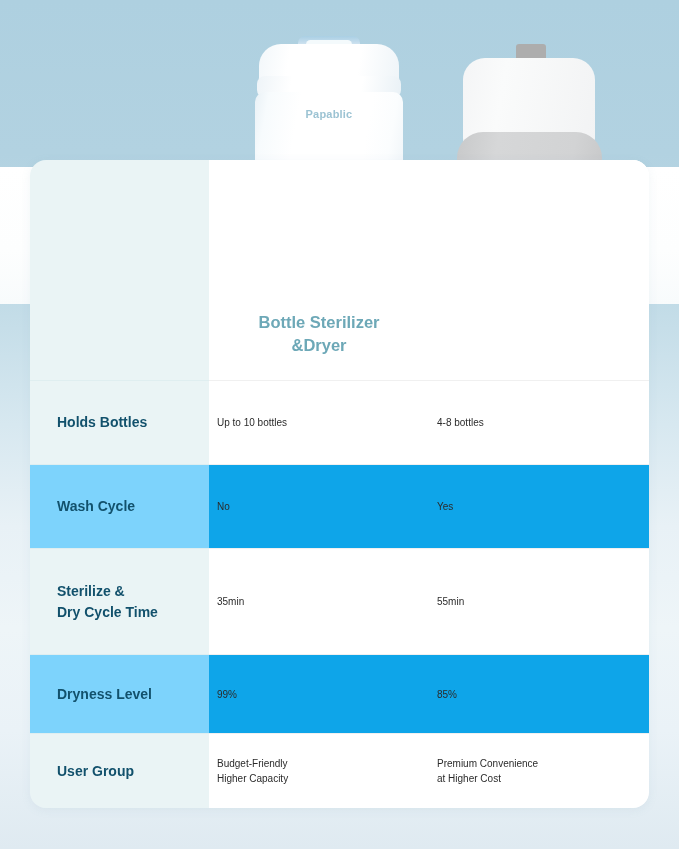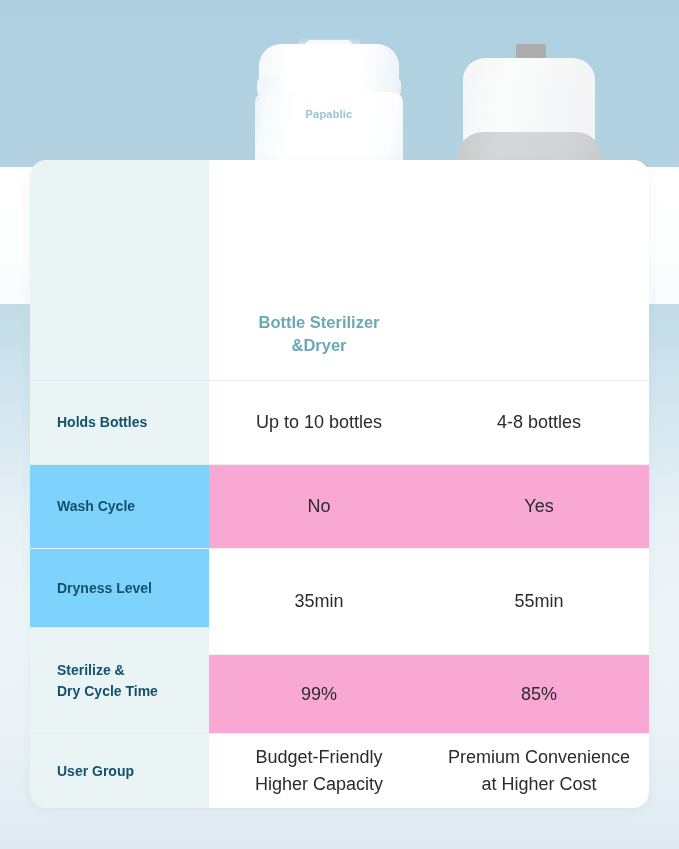--- a/index.html
+++ b/index.html
@@ -233,26 +233,26 @@
     line-height: 1.45;
     color: #12516c;
     border-top: 1px solid #dfeef0;
   }
   .val-row {
     display: grid;
     grid-template-columns: 1fr 1fr;
     align-items: center;
     border-top: 1px solid #f0f0f0;
   }
-  .val-row.alt { background: #f9a8d4; }
+  .val-row.alt { background: #0ea5e9; }
   .lbl-row.alt  { background: #7dd3fc; }
 
   .val-cell {
-    text-align: center;
-    font-size: 18px;
+    text-align: left;
+    font-size: 10px;
     line-height: 1.5;
     color: #2b2b2b;
     padding: 0 8px;
     white-space: pre-line;
   }
 
   .r0 { flex: 0 0 84px; }
   .r1 { flex: 0 0 84px; }
   .r2 { flex: 0 0 106px; }
   .r3 { flex: 0 0 79px; }
@@ -304,31 +304,31 @@
       <div class="lbl-head"></div>
 
       <div class="lbl-row r0">
         <span>Holds Bottles</span>
       </div>
 
       <div class="lbl-row r1 alt">
         <span>Wash Cycle</span>
       </div>
 
-      <div class="lbl-row r3 alt">
-        <span>Dryness Level</span>
-      </div>
-
       <div class="lbl-row r2">
         <span>
           <span>Sterilize &amp;</span><br>
           <span>Dry Cycle Time</span>
         </span>
       </div>
 
+      <div class="lbl-row r3 alt">
+        <span>Dryness Level</span>
+      </div>
+
       <div class="lbl-row r4">
         <span>User Group</span>
       </div>
     </div>
 
     <div class="value-col">
 
       <div class="val-head">
         <div class="product-title">
           <span>Bottle Sterilizer</span><br>

